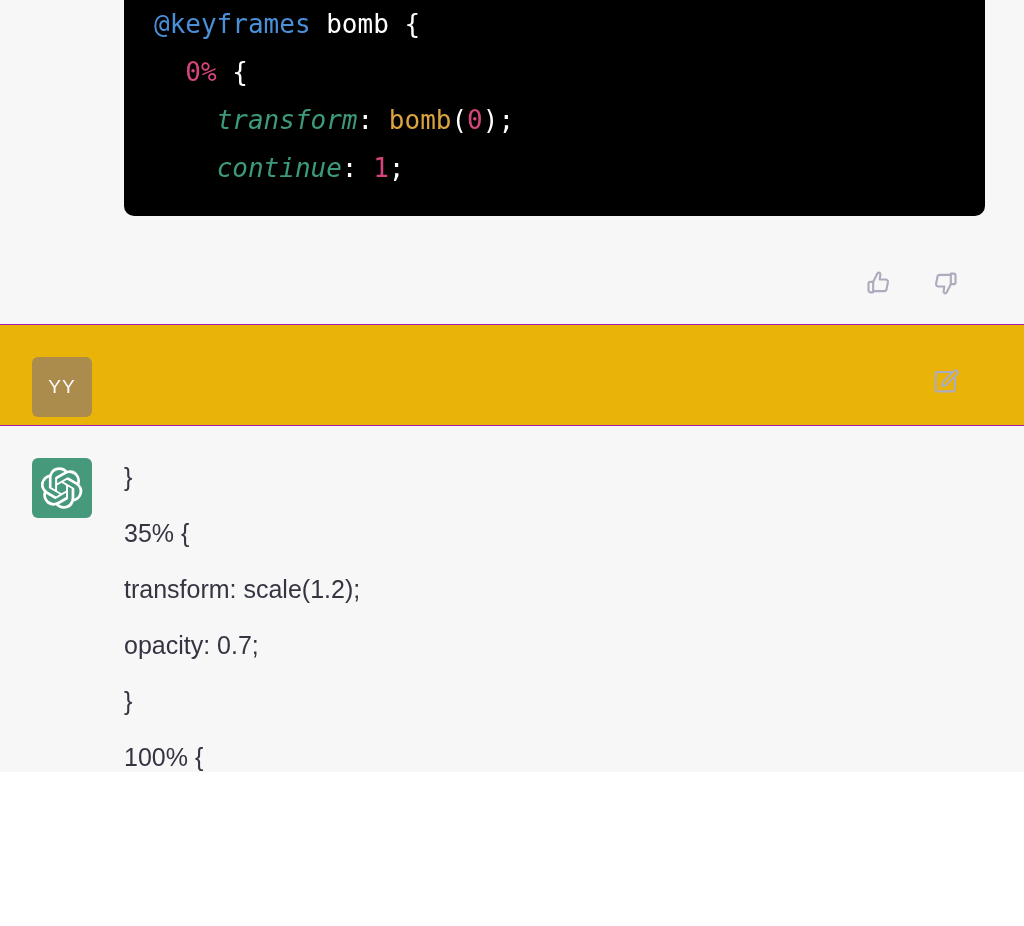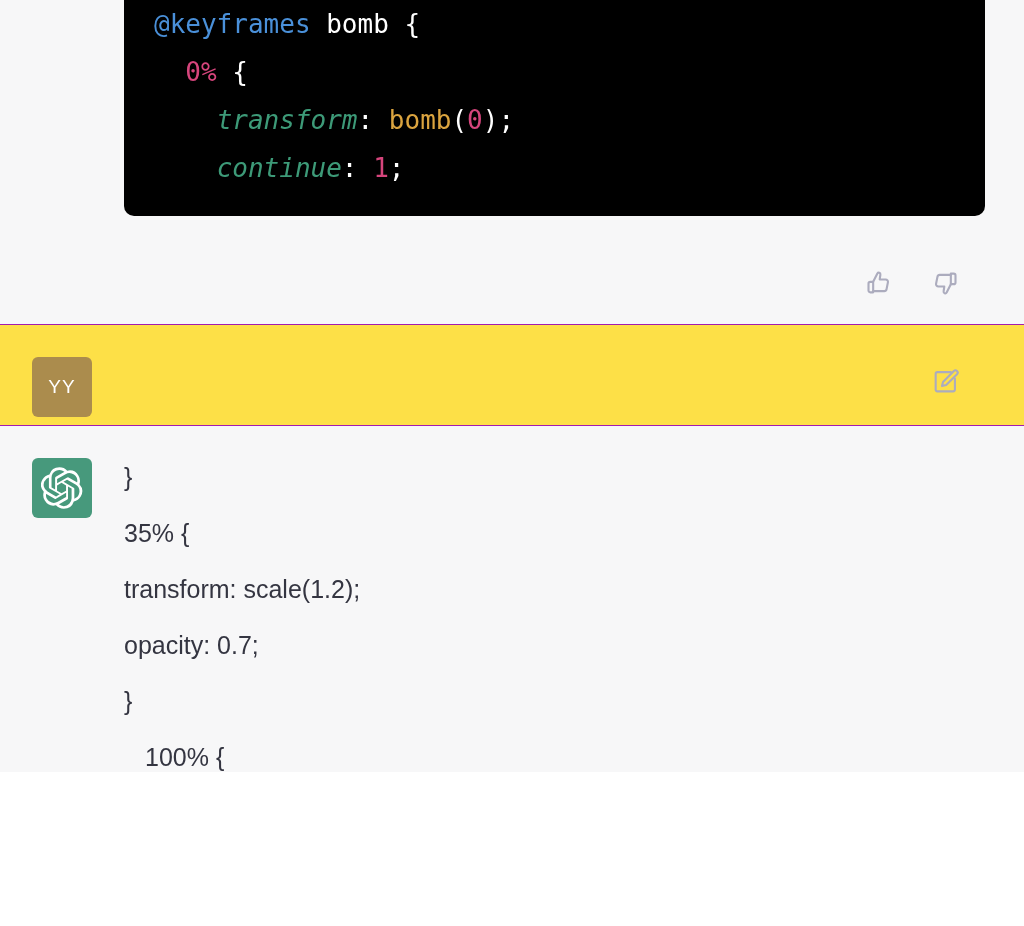--- a/index.html
+++ b/index.html
@@ -14,21 +14,21 @@
 
   .thread { width: 1024px; }
 
   
   .msg {
     position: relative;
     width: 1024px;
     border-bottom: 1px solid #a21caf;
   }
   .msg--assistant { background: #f7f7f8; }
-  .msg--user      { background: #fde047; }
+  .msg--user      { background: #eab308; }
 
   .msg-inner {
     position: relative;
     padding-left: 124px;
     padding-right: 40px;
   }
 
   
   .avatar {
     position: absolute;
@@ -121,21 +121,21 @@
     padding-top: 36px;
     padding-bottom: 0;
   }
   .assistant-lines p {
     margin: 0 0 26px 0;
     font-size: 25px;
     line-height: 30px;
     color: #343541;
     white-space: pre-wrap;
   }
-  .assistant-lines p:last-child { margin-bottom: 0; margin-left: 21px; }
+  .assistant-lines p:last-child { margin-bottom: 0; }
 </style>
 </head>
 <body>
 
 <div class="thread">
 
   <div class="msg msg--assistant">
     <div class="msg-inner">
 
       <div class="codeblock-wrap">

